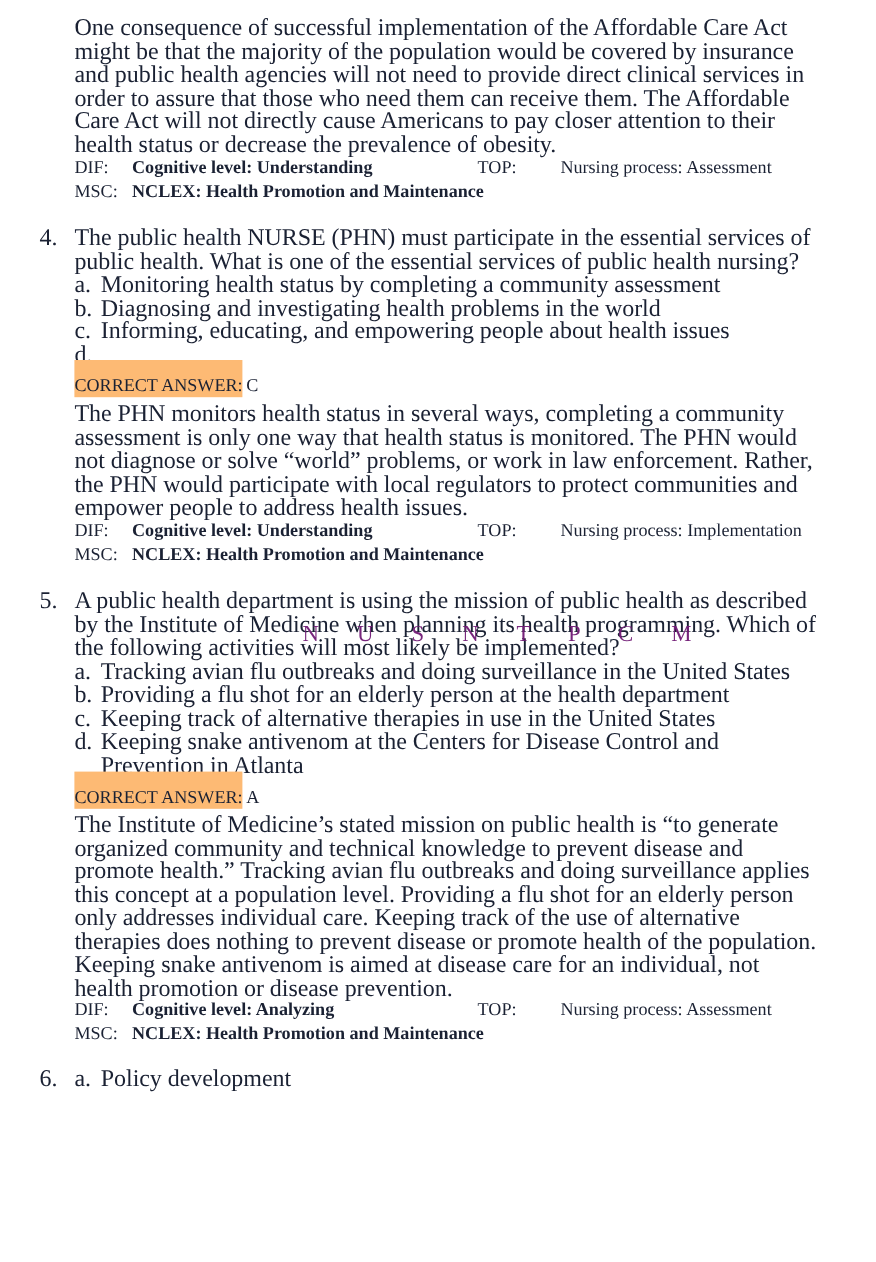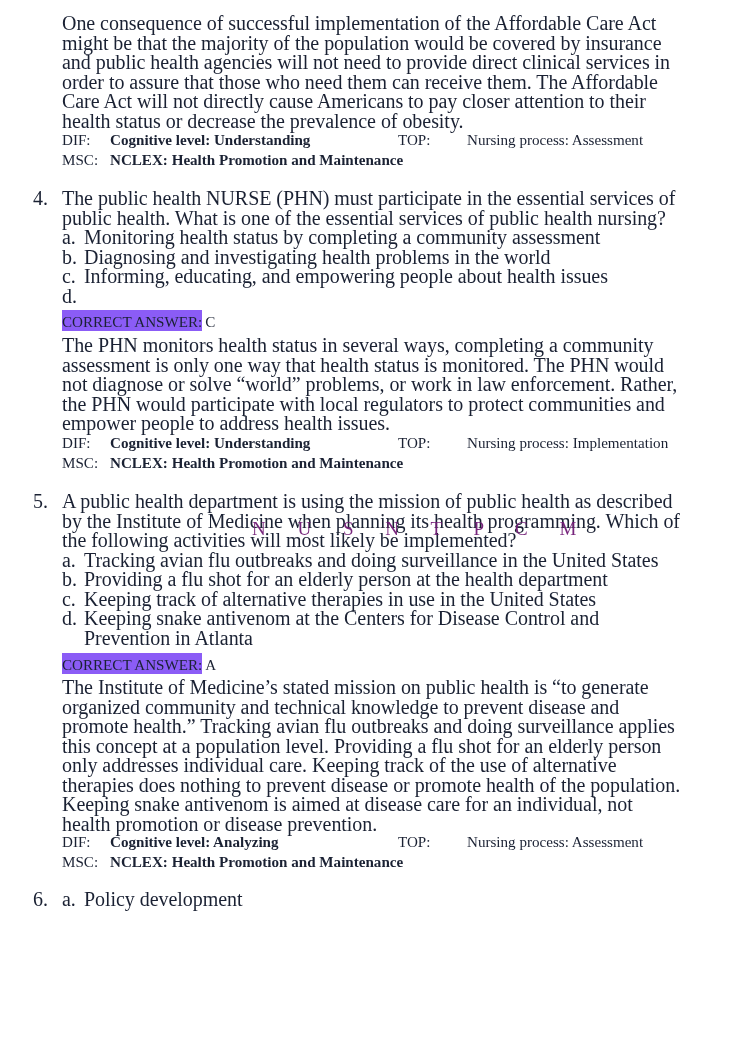--- a/index.html
+++ b/index.html
@@ -98,22 +98,22 @@
   }
   
   .answer-line {
     position: absolute;
     left: 62px;
     font-size: 15.1px;
     line-height: 19.55px;
     white-space: nowrap;
   }
   .hl {
-    background: #8b5cf6;
-    padding: 4px 0 1px 0;
+    background: #fdba74;
+    padding: 14px 0 1px 0;
   }
   .ans-letter {
     padding-left: 3px;
   }
   
   .watermark {
     position: absolute;
     left: 252px;
     top: 519px;
     font-size: 19px;

